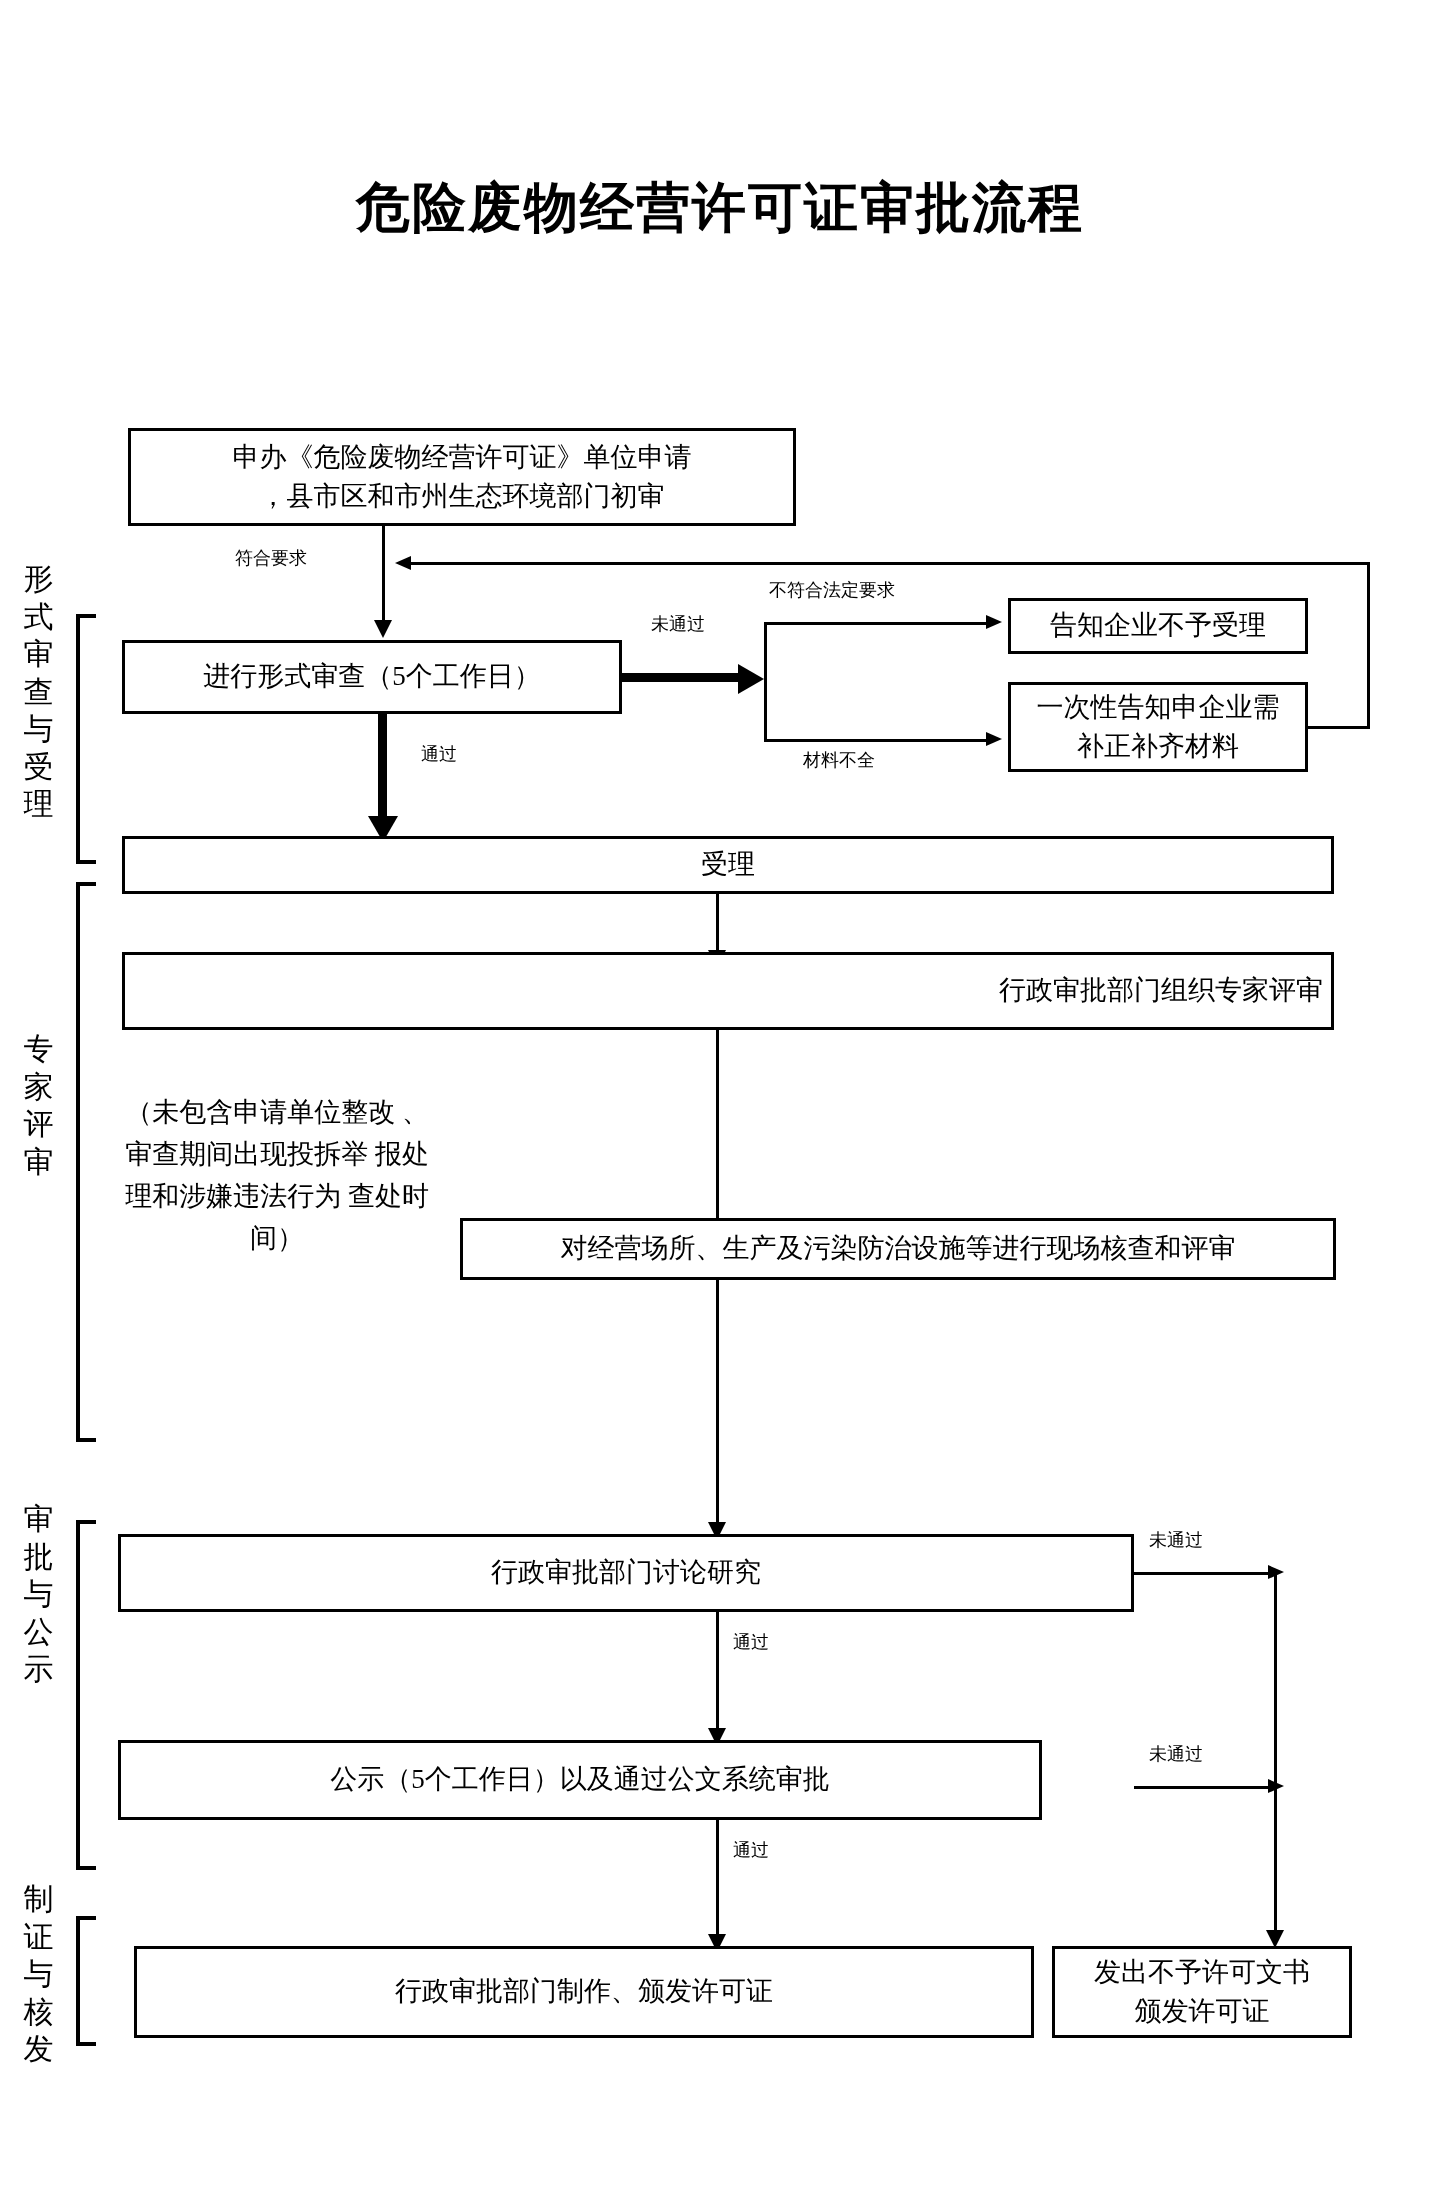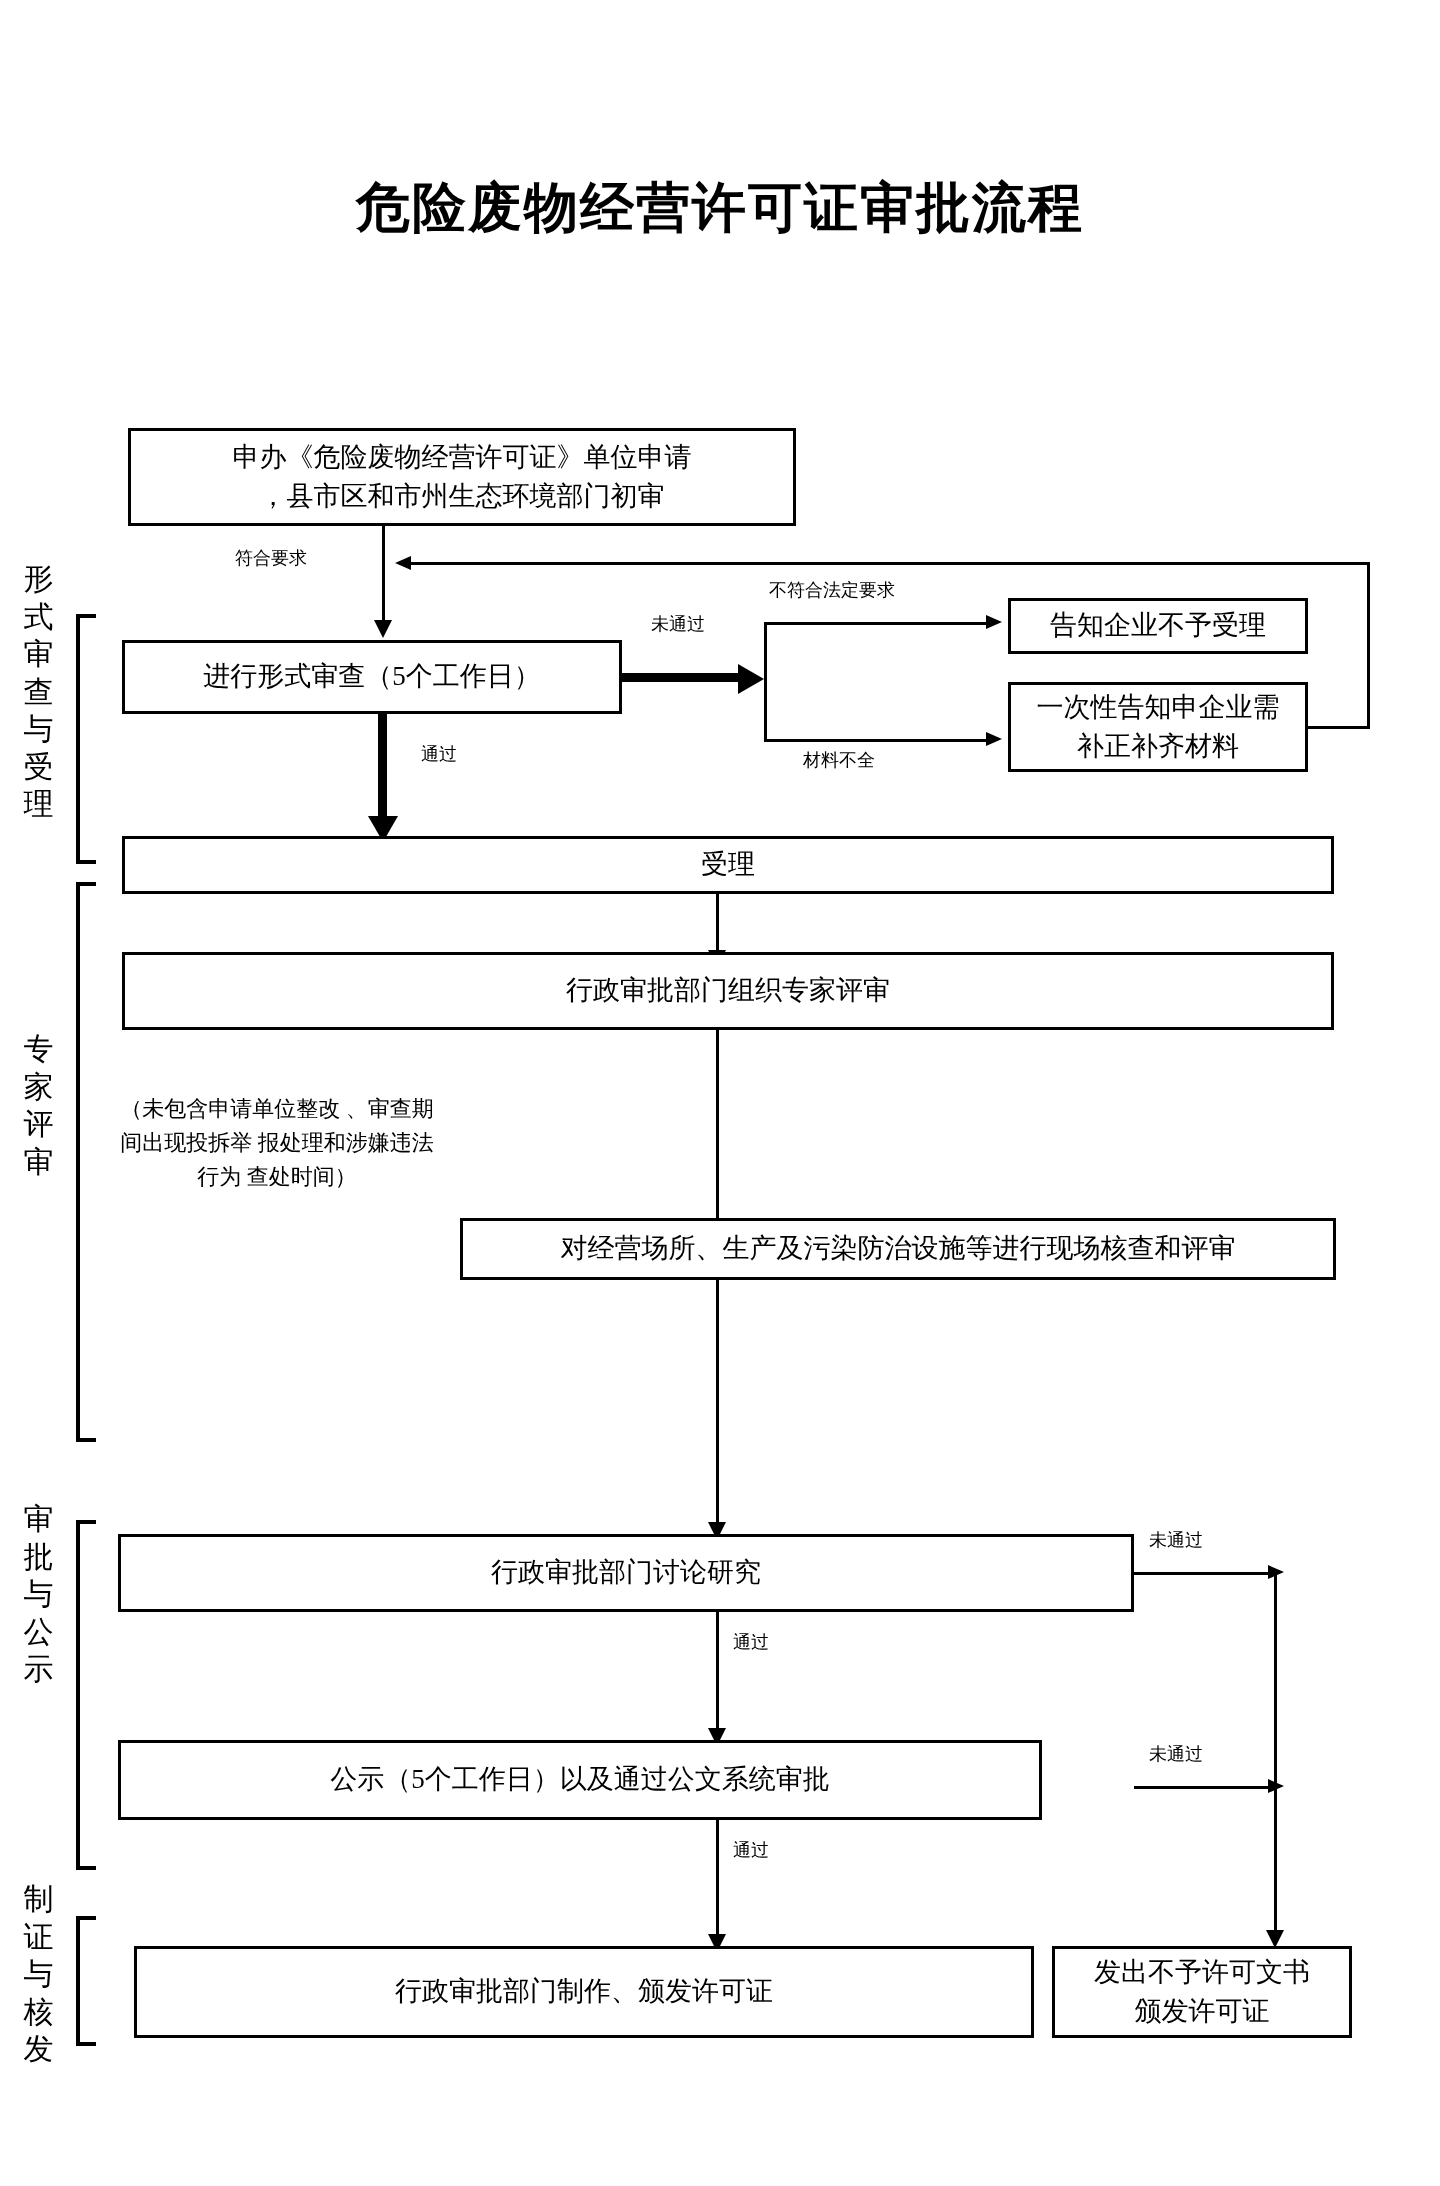--- a/index.html
+++ b/index.html
@@ -67,21 +67,21 @@
     font-size: 18px;
     white-space: nowrap;
     background: #ffffff;
     padding: 0 3px;
     z-index: 6;
   }
 
   
   .note {
     position: absolute;
-    font-size: 22px;
+    font-size: 27px;
     line-height: 1.55;
     text-align: center;
     width: 330px;
     z-index: 6;
   }
 
   
   .ln {                       
     position: absolute;
     background: #000;
@@ -235,21 +235,21 @@
   <div class="arw down big" style="left:368px; top:816px;"></div>
   <div class="elabel" style="left:418px; top:742px;">通过</div>
 
   <div class="box" style="left:122px; top:836px; width:1212px; height:58px;">
     <span>受理</span>
   </div>
 
   <div class="ln v" style="left:716px; top:894px; height:64px;"></div>
   <div class="arw down" style="left:708px; top:950px;"></div>
 
-  <div class="box" style="left:122px; top:952px; width:1212px; height:78px;">
+  <div class="box" style="left:122px; top:952px; width:1212px; height:78px;justify-content:flex-end;">
     <span>行政审批部门组织专家评审</span>
   </div>
 
   <div class="ln v" style="left:716px; top:1030px; height:208px;"></div>
   <div class="arw down" style="left:708px; top:1232px;"></div>
 
   <div class="note" style="left:112px; top:1092px;">
     <span>（未包含申请单位整改</span>
     <span>、审查期间出现投拆举</span>
     <span>报处理和涉嫌违法行为</span>

